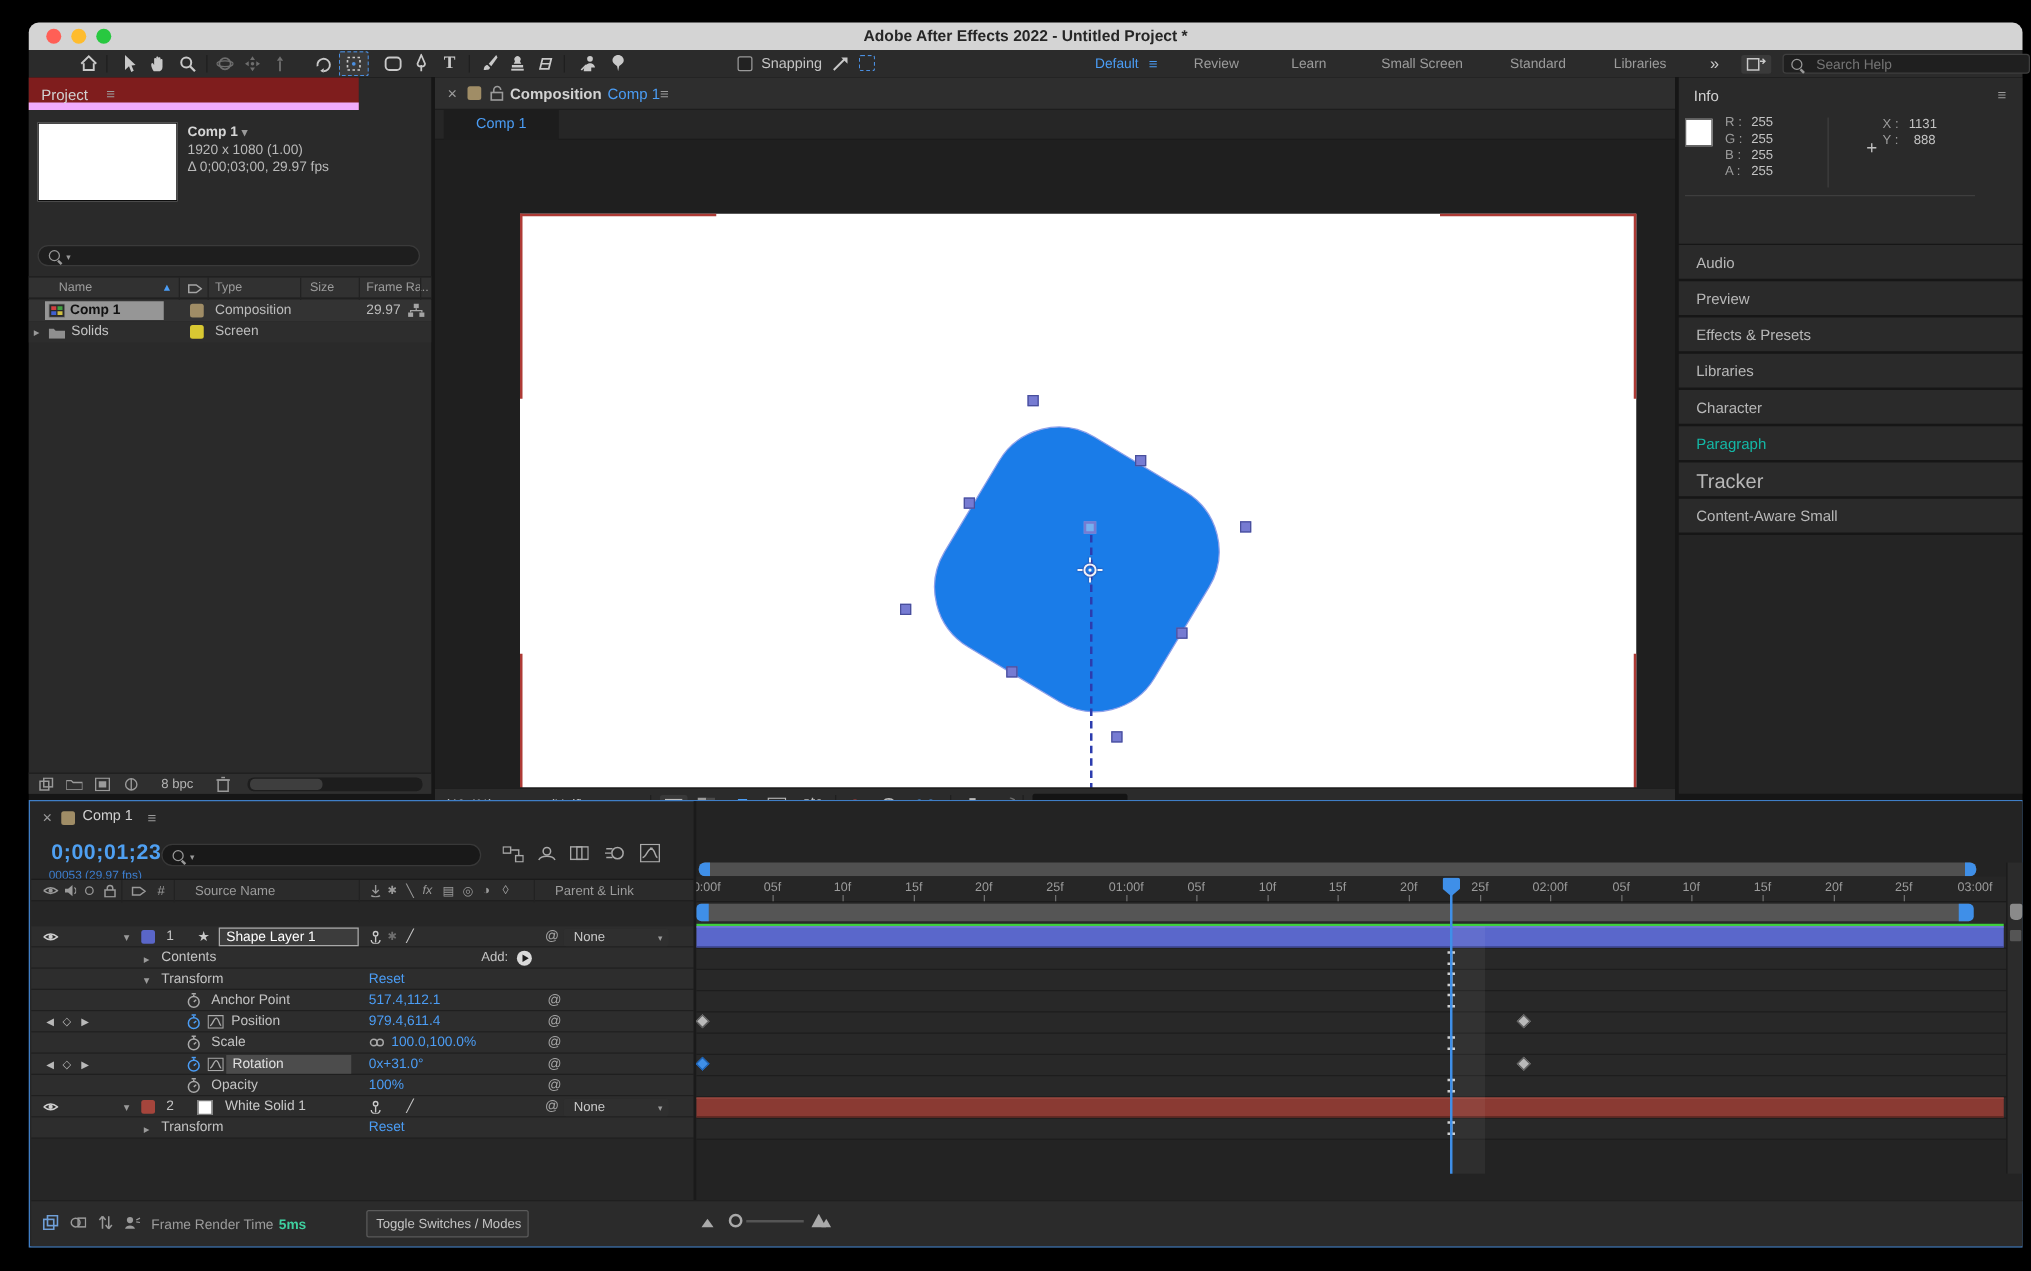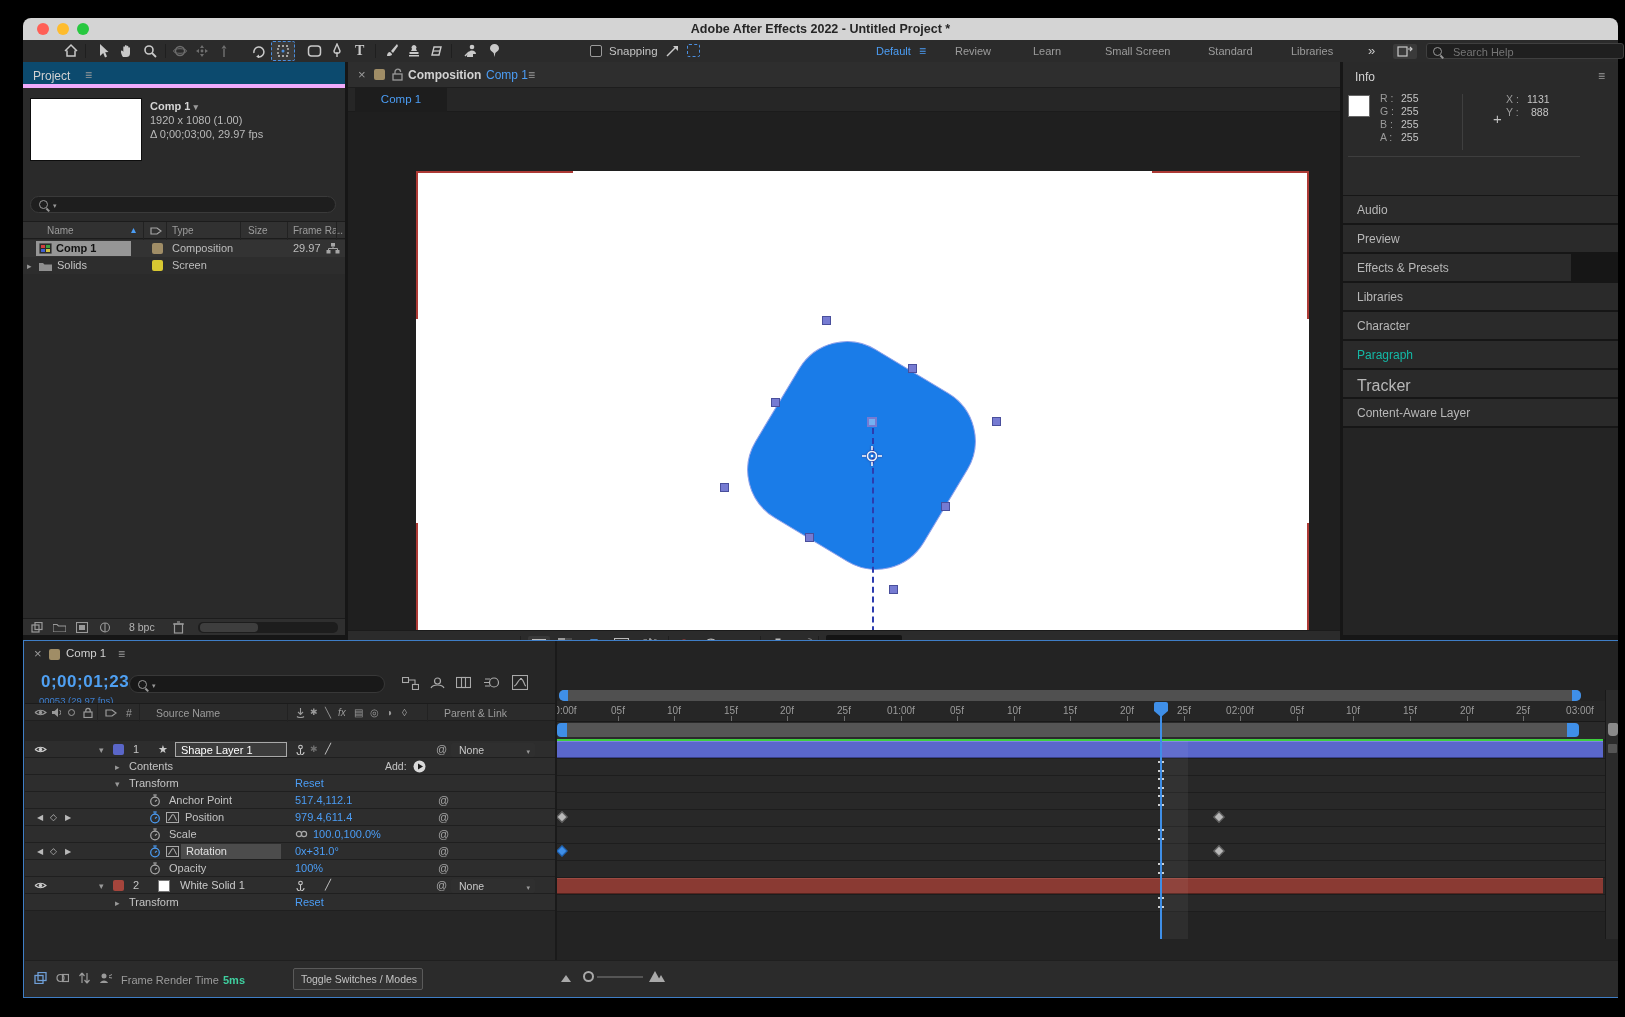--- a/index.html
+++ b/index.html
@@ -160,21 +160,21 @@
     </span>
   <span class="ab" style="left:1403px;top:3px;width:198px;height:16px;background:#1f1f1f;border:1px solid #3f3f3f;border-radius:3px">
     <span class="mag" style="left:6px;top:3px"></span>
     <input style="position: absolute; left: 24px; top: 1px; width: 168px; background: transparent; border: none; outline: none; color: rgb(189, 189, 189); font-size: 11px; font-family: &quot;Liberation Sans&quot;, sans-serif;" placeholder="Search Help">
   </span>
 </div>
 
 <div class="ab" style="left:23px;top:62px;width:1595px;height:578px;background:#161616"></div>
 
 <div class="ab" style="left:23px;top:62px;width:322px;height:573px;background:#2a2a2a">
-  <div class="ab" style="left:0;top:0;width:322px;height:26px;background:#0c4a6e;border-bottom:4px solid #f0abfc">
+  <div class="ab" style="left:0;top:0;width:264px;height:26px;background:#7f1d1d;border-bottom:6px solid #f0abfc">
     <span class="ab t" style="left:10px;top:7px;font-size:12px;color:#d2d2d2">Project</span>
     <span class="ab dim" style="left:62px;top:6px;font-size:12px">≡</span>
   </div>
   <div class="ab" style="left:7px;top:36px;width:112px;height:63px;background:#fff;border:1px solid #0d0d0d"></div>
   <span class="ab t" style="left:127px;top:38px;font-weight:700;color:#d5d5d5"><span>Comp 1</span> <span class="chev">▾</span></span>
   <span class="ab t" style="left:127px;top:52px;color:#b9b9b9">1920 x 1080 (1.00)</span>
   <span class="ab t" style="left:127px;top:66px;color:#b9b9b9">Δ 0;00;03;00, 29.97 fps</span>
   <div class="ab" style="left:7px;top:134px;width:306px;height:17px;background:#1e1e1e;border:1px solid #3a3a3a;border-radius:9px">
     <span class="mag" style="left:8px;top:3px"></span>
     <span class="chev" style="position:absolute;left:22px;top:5px;font-size:7px">▾</span>
@@ -437,37 +437,37 @@
   <span class="ab t" style="left:188px;top:44px;font-size:10.5px">888</span>
   <span class="ab" style="left:5px;top:94px;width:232px;height:1px;background:#3e3e3e"></span>
 </div>
 
 <div class="ab" style="left:1343px;top:196px;width:275px;height:27px;background:#2a2a2a">
     <span class="ab t" style="left:14px;top:7px;font-size:12px;color:#b8b8b8">Audio</span>
   </div>
 <div class="ab" style="left:1343px;top:225px;width:275px;height:27px;background:#2a2a2a">
     <span class="ab t" style="left:14px;top:7px;font-size:12px;color:#b8b8b8">Preview</span>
   </div>
-<div class="ab" style="left:1343px;top:254px;width:228px;height:27px;background:#2a2a2a">
+<div class="ab" style="left:1343px;top:254px;width:275px;height:27px;background:#2a2a2a">
     <span class="ab t" style="left:14px;top:7px;font-size:12px;color:#b8b8b8">Effects &amp; Presets</span>
   </div>
 <div class="ab" style="left:1343px;top:283px;width:275px;height:27px;background:#2a2a2a">
     <span class="ab t" style="left:14px;top:7px;font-size:12px;color:#b8b8b8">Libraries</span>
   </div>
 <div class="ab" style="left:1343px;top:312px;width:275px;height:27px;background:#2a2a2a">
     <span class="ab t" style="left:14px;top:7px;font-size:12px;color:#b8b8b8">Character</span>
   </div>
 <div class="ab" style="left:1343px;top:341px;width:275px;height:27px;background:#2a2a2a">
     <span class="ab t" style="left:14px;top:7px;font-size:12px;color:#14b8a6">Paragraph</span>
   </div>
 <div class="ab" style="left:1343px;top:370px;width:275px;height:27px;background:#2a2a2a">
     <span class="ab t" style="left:14px;top:7px;font-size:16px;color:#b8b8b8">Tracker</span>
   </div>
 <div class="ab" style="left:1343px;top:399px;width:275px;height:27px;background:#2a2a2a">
-    <span class="ab t" style="left:14px;top:7px;font-size:12px;color:#b8b8b8">Content-Aware Layer</span>
+    <span class="ab t" style="left:14px;top:7px;font-size:12px;color:#b8b8b8">Content-Aware Small</span>
   </div>
 <div class="ab" style="left:1343px;top:428px;width:275px;height:207px;background:#242424"></div>
 
 <div class="ab" style="left:23px;top:640px;width:1595px;height:358px;background:#262626;border:1px solid #3f7ec6">
 
   <span class="ab dim" style="left:10px;top:5px;font-size:13px">×</span>
   <span class="ab swatch" style="left:25px;top:8px;background:#a08d66"></span>
   <span class="ab t" style="left:42px;top:6px;font-size:11.5px;color:#d0d0d0">Comp 1</span>
   <span class="ab dim" style="left:94px;top:6px;font-size:12px">≡</span>
 

